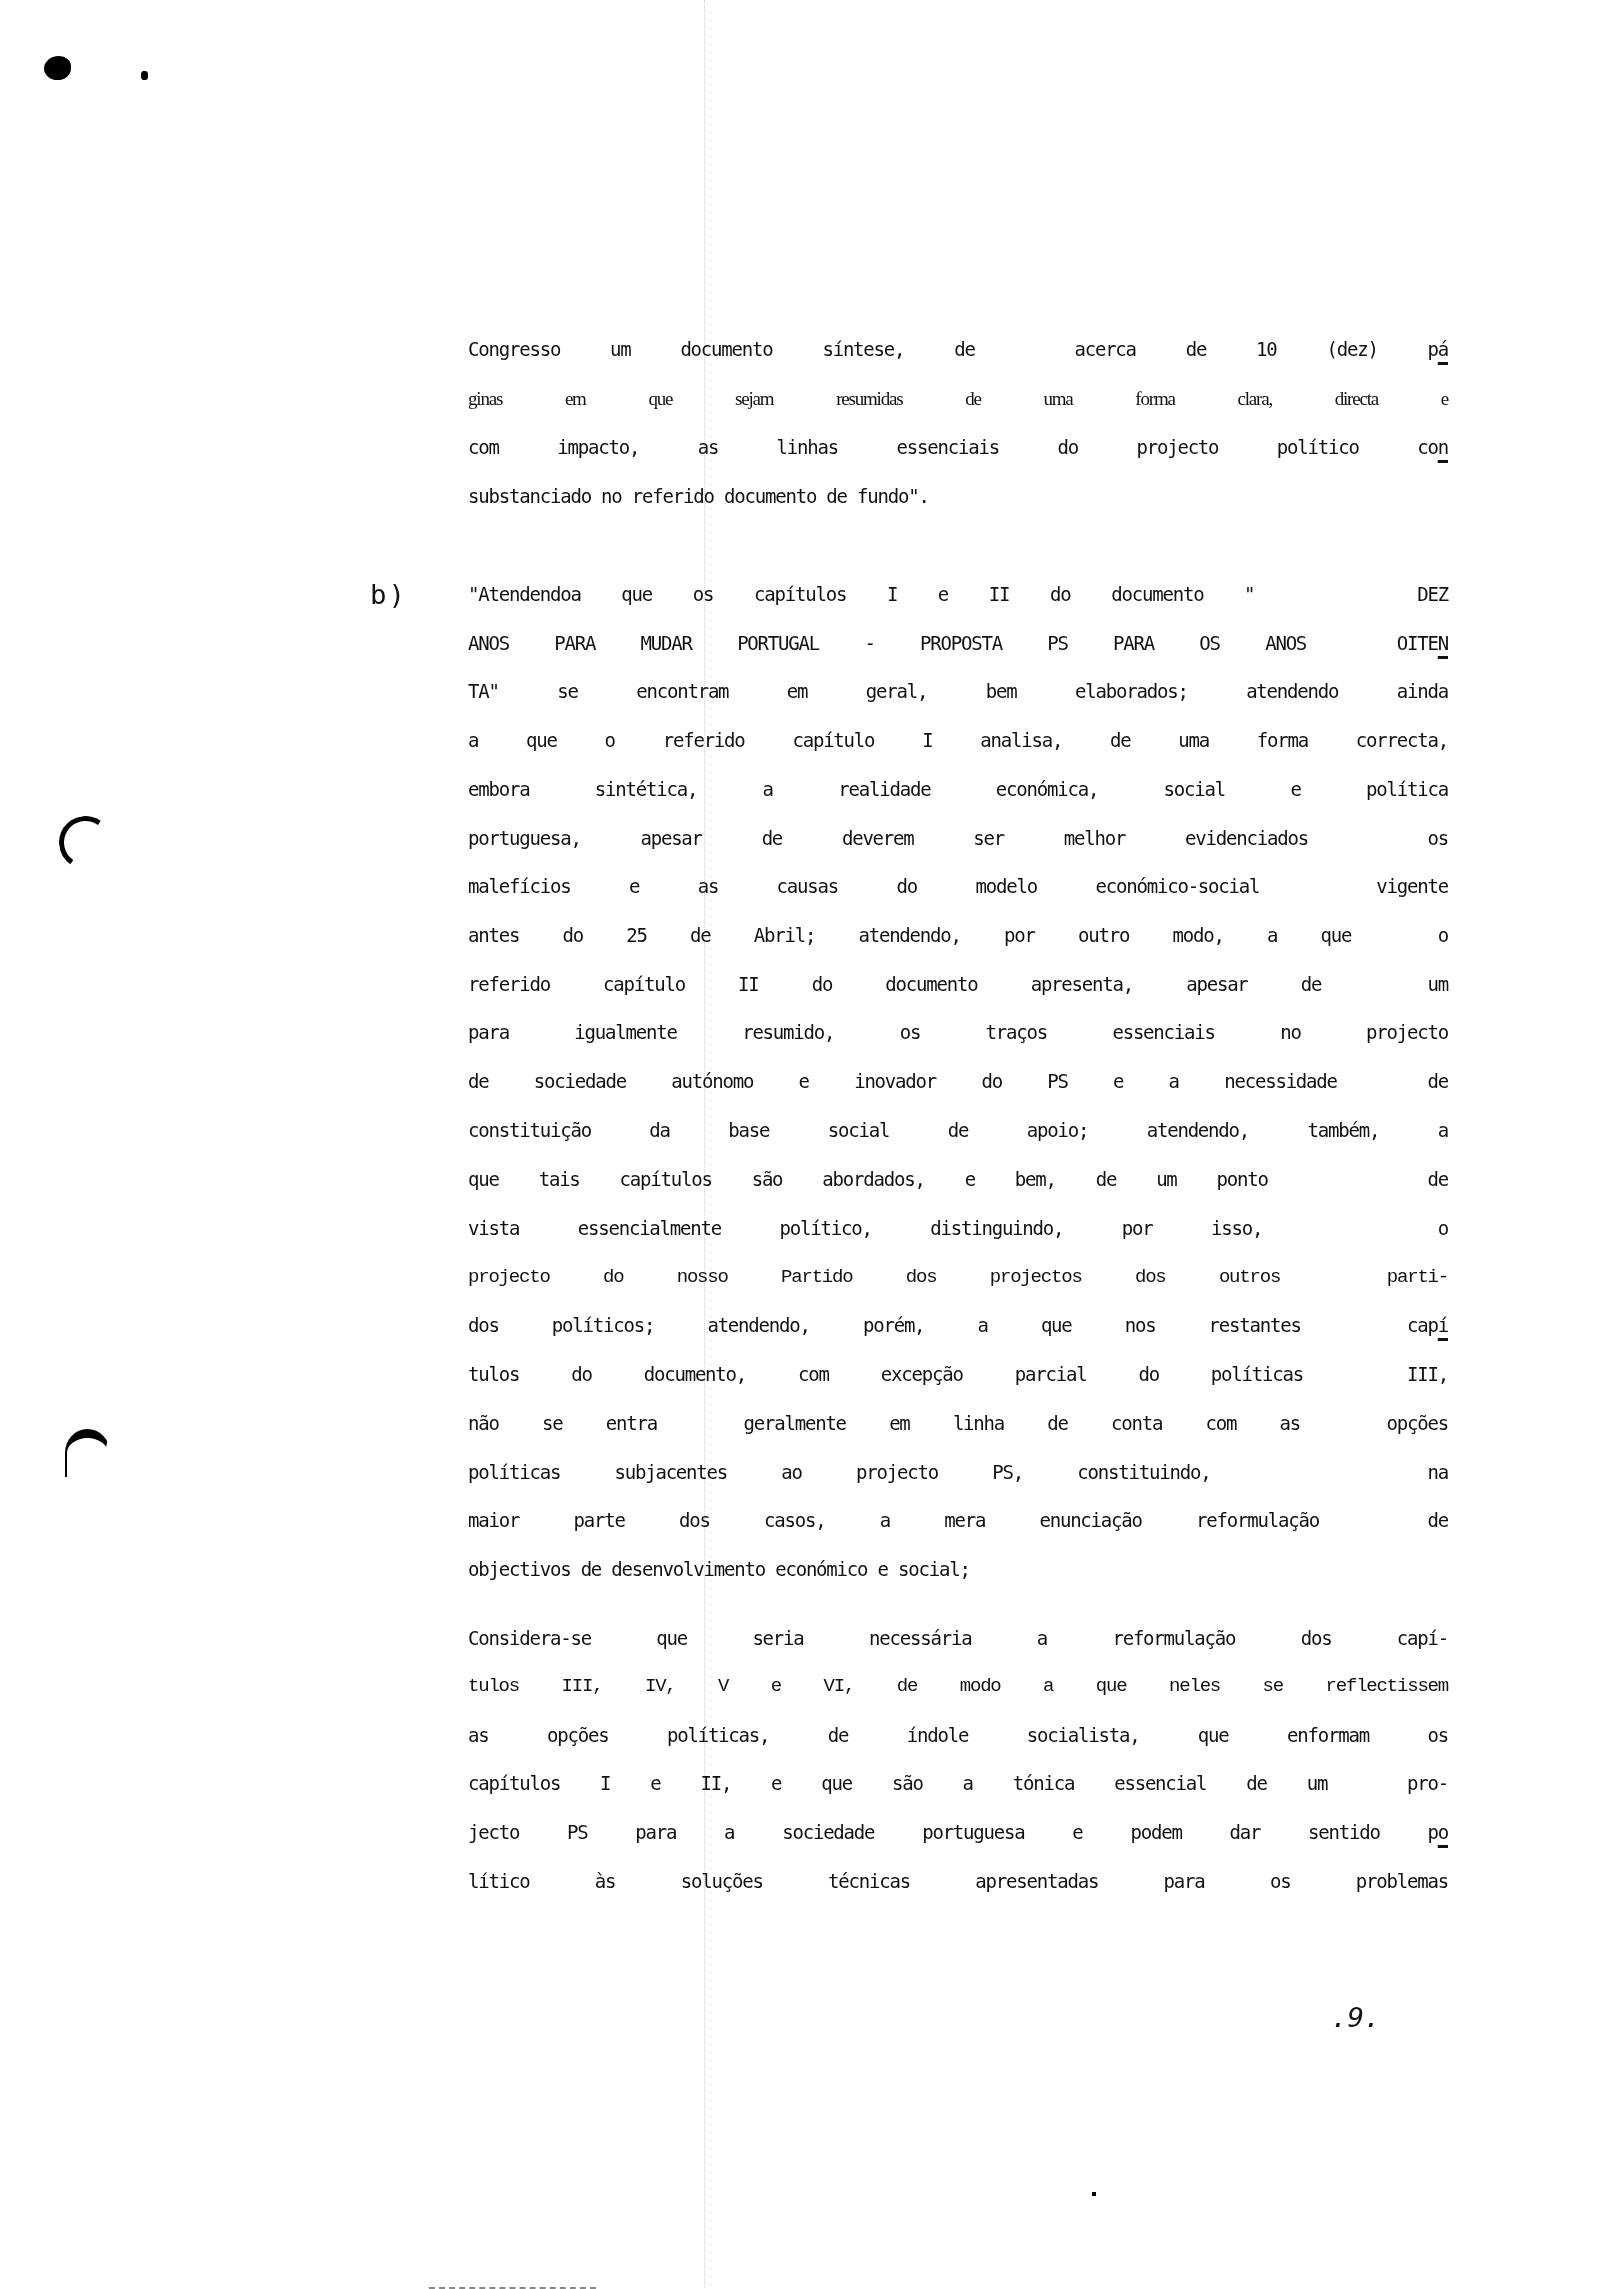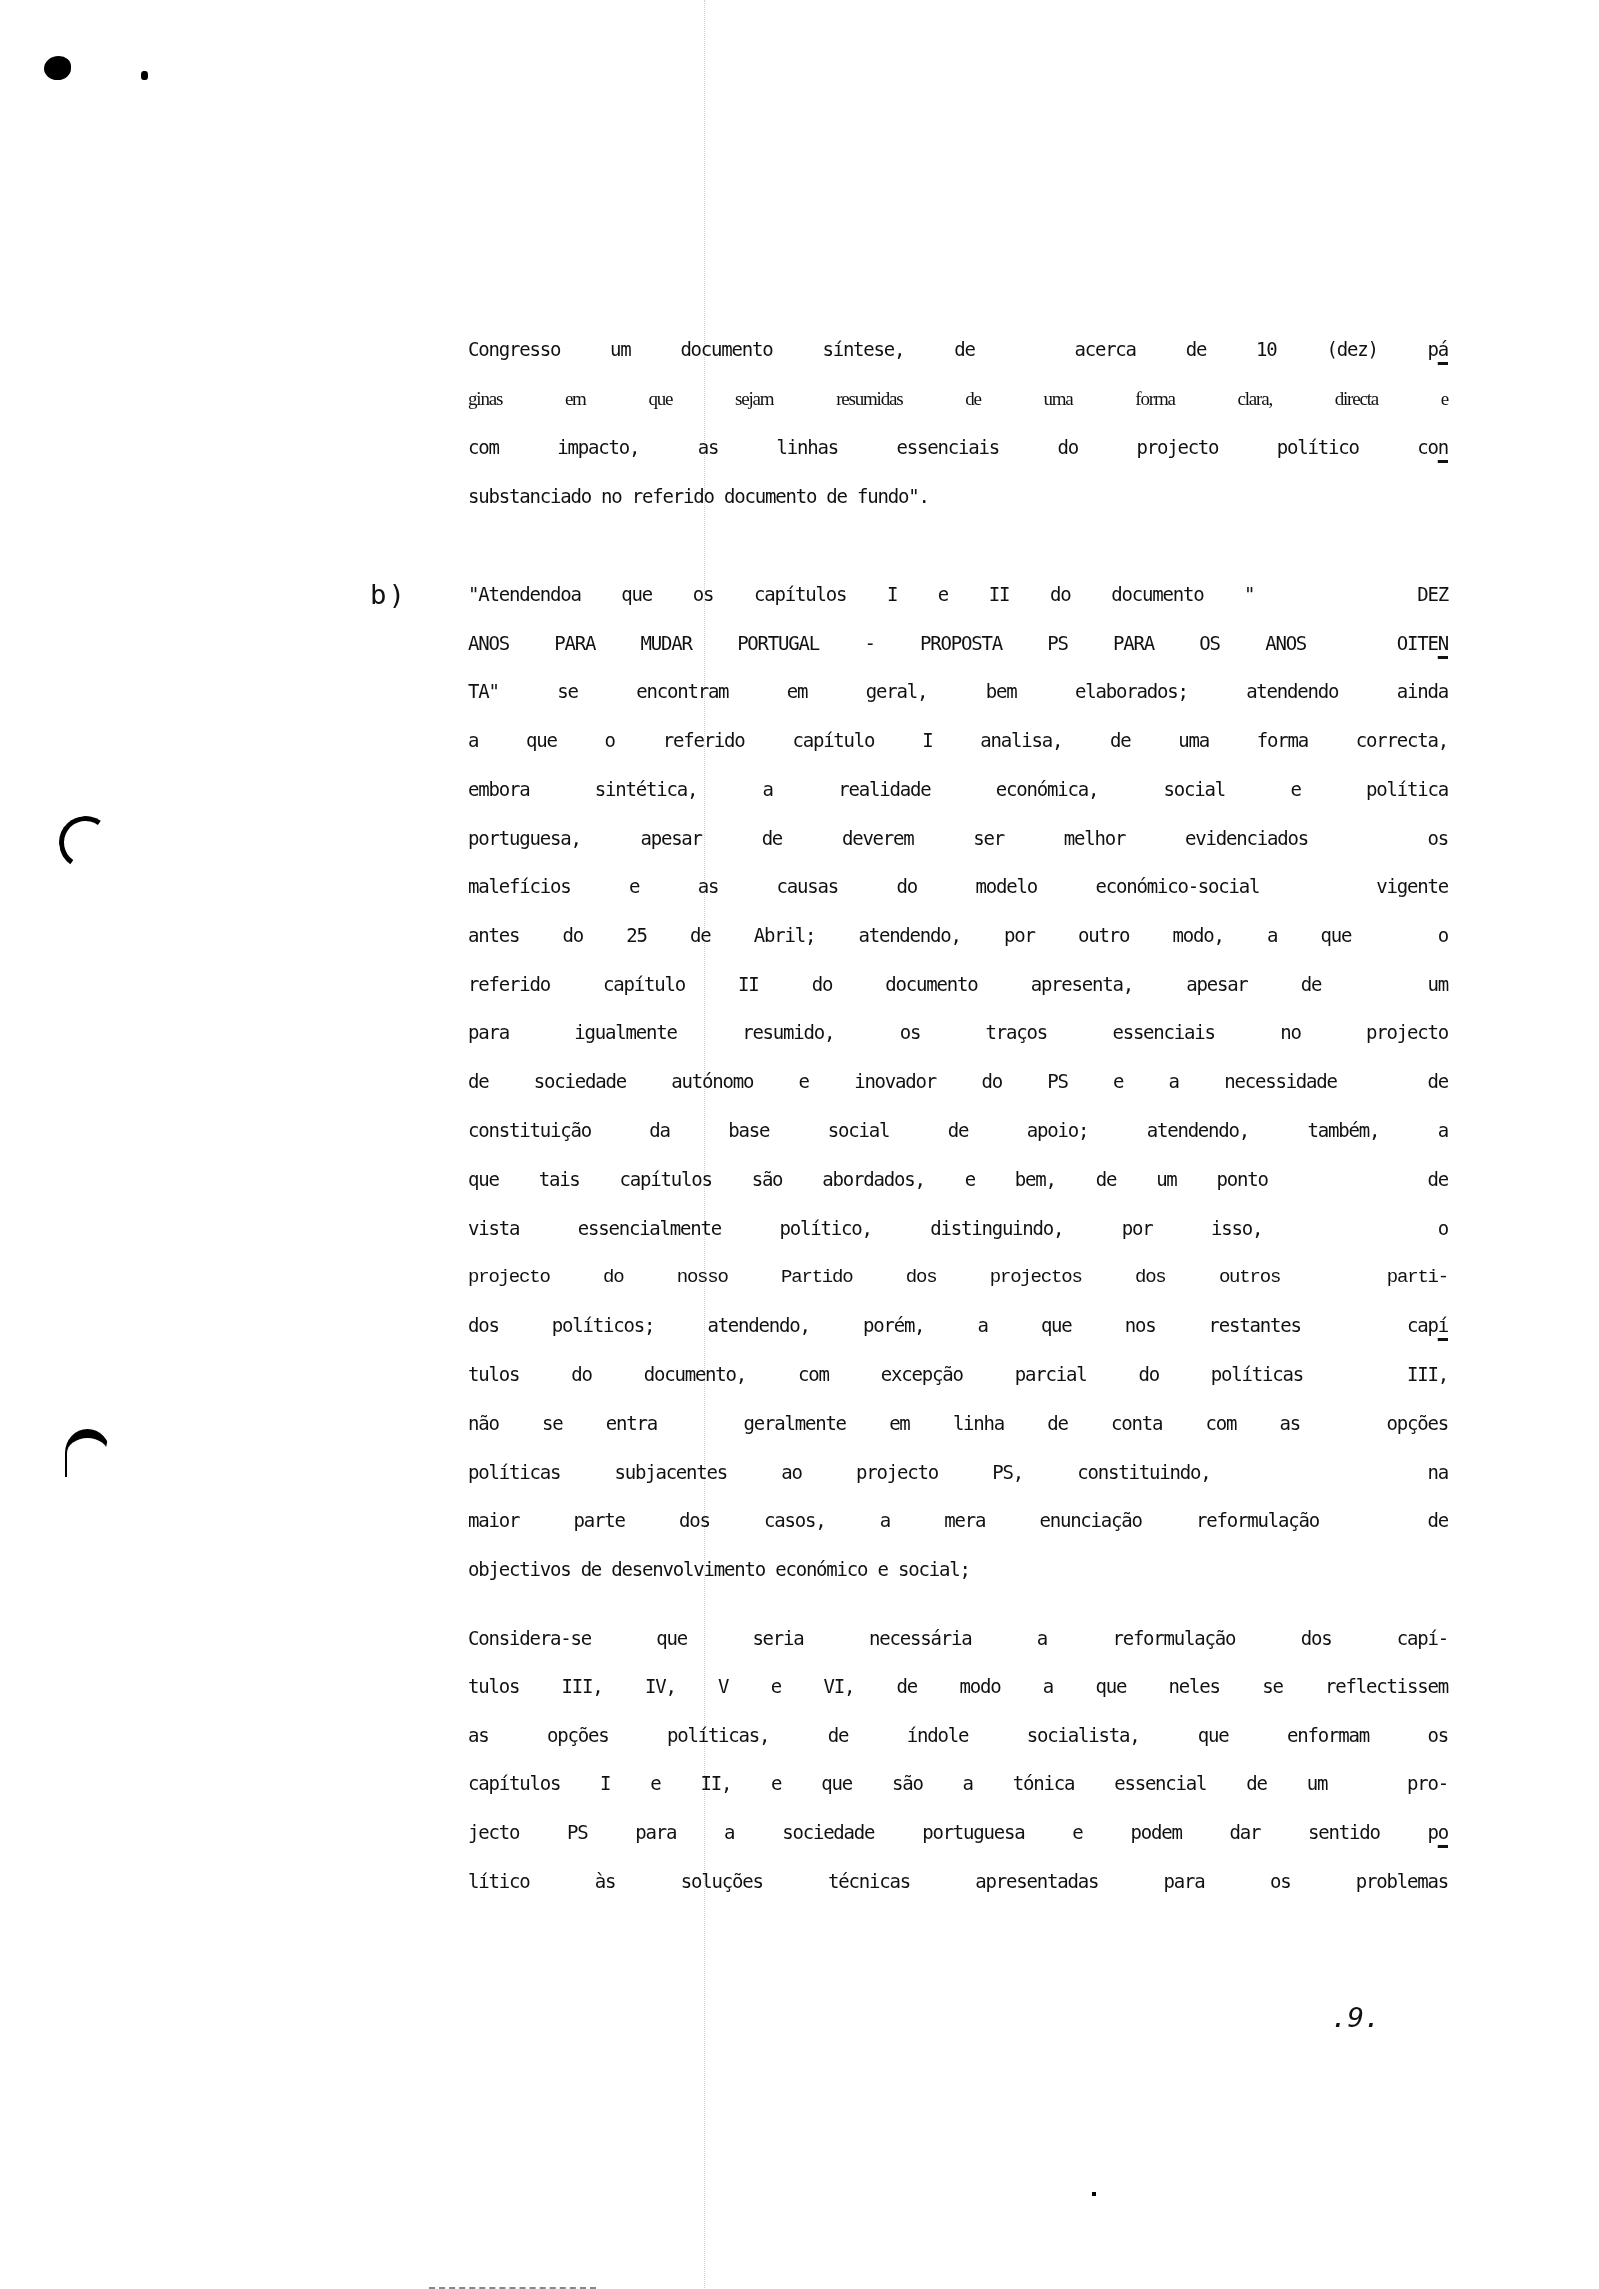--- a/index.html
+++ b/index.html
@@ -150,21 +150,21 @@
     <div class="line" style="top:1306px;"><span>dos políticos; atendendo, porém, a que nos restantes  cap</span><span class="hy">í</span></div>
     <div class="line" style="top:1355px;"><span>tulos do documento, com excepção parcial do políticas  III,</span><span class="hy"></span></div>
     <div class="line" style="top:1404px;"><span>não se entra  geralmente em linha de conta com as  opções</span><span class="hy"></span></div>
     <div class="line" style="top:1453px;"><span>políticas subjacentes ao projecto PS, constituindo,    na</span><span class="hy"></span></div>
     <div class="line" style="top:1501px;"><span>maior parte dos casos, a mera enunciação reformulação  de</span><span class="hy"></span></div>
     <div class="line last" style="top:1550px;"><span>objectivos de desenvolvimento económico e social;</span><span class="hy"></span></div>
   </div>
 
   <div>
     <div class="line" style="top:1619px;"><span>Considera-se que seria necessária a reformulação dos capí-</span><span class="hy"></span></div>
-    <div class="line" style="top:1667px;"><span>tulos III, IV, V e VI, de modo a que neles se reflectissem</span><span class="hy"></span></div>
+    <div class="line" style="top:1667px;font-family:Liberation Mono, monospace;"><span>tulos III, IV, V e VI, de modo a que neles se reflectissem</span><span class="hy"></span></div>
     <div class="line" style="top:1716px;"><span>as opções políticas, de índole socialista, que enformam os</span><span class="hy"></span></div>
     <div class="line" style="top:1764px;"><span>capítulos I e II, e que são a tónica essencial de um  pro-</span><span class="hy"></span></div>
     <div class="line" style="top:1813px;"><span>jecto PS para a sociedade portuguesa e podem dar sentido p</span><span class="hy">o</span></div>
     <div class="line" style="top:1862px;"><span>lítico às soluções técnicas apresentadas para os problemas</span><span class="hy"></span></div>
   </div>
 
   <div class="page-number">.9.</div>
 
 </div>
 

